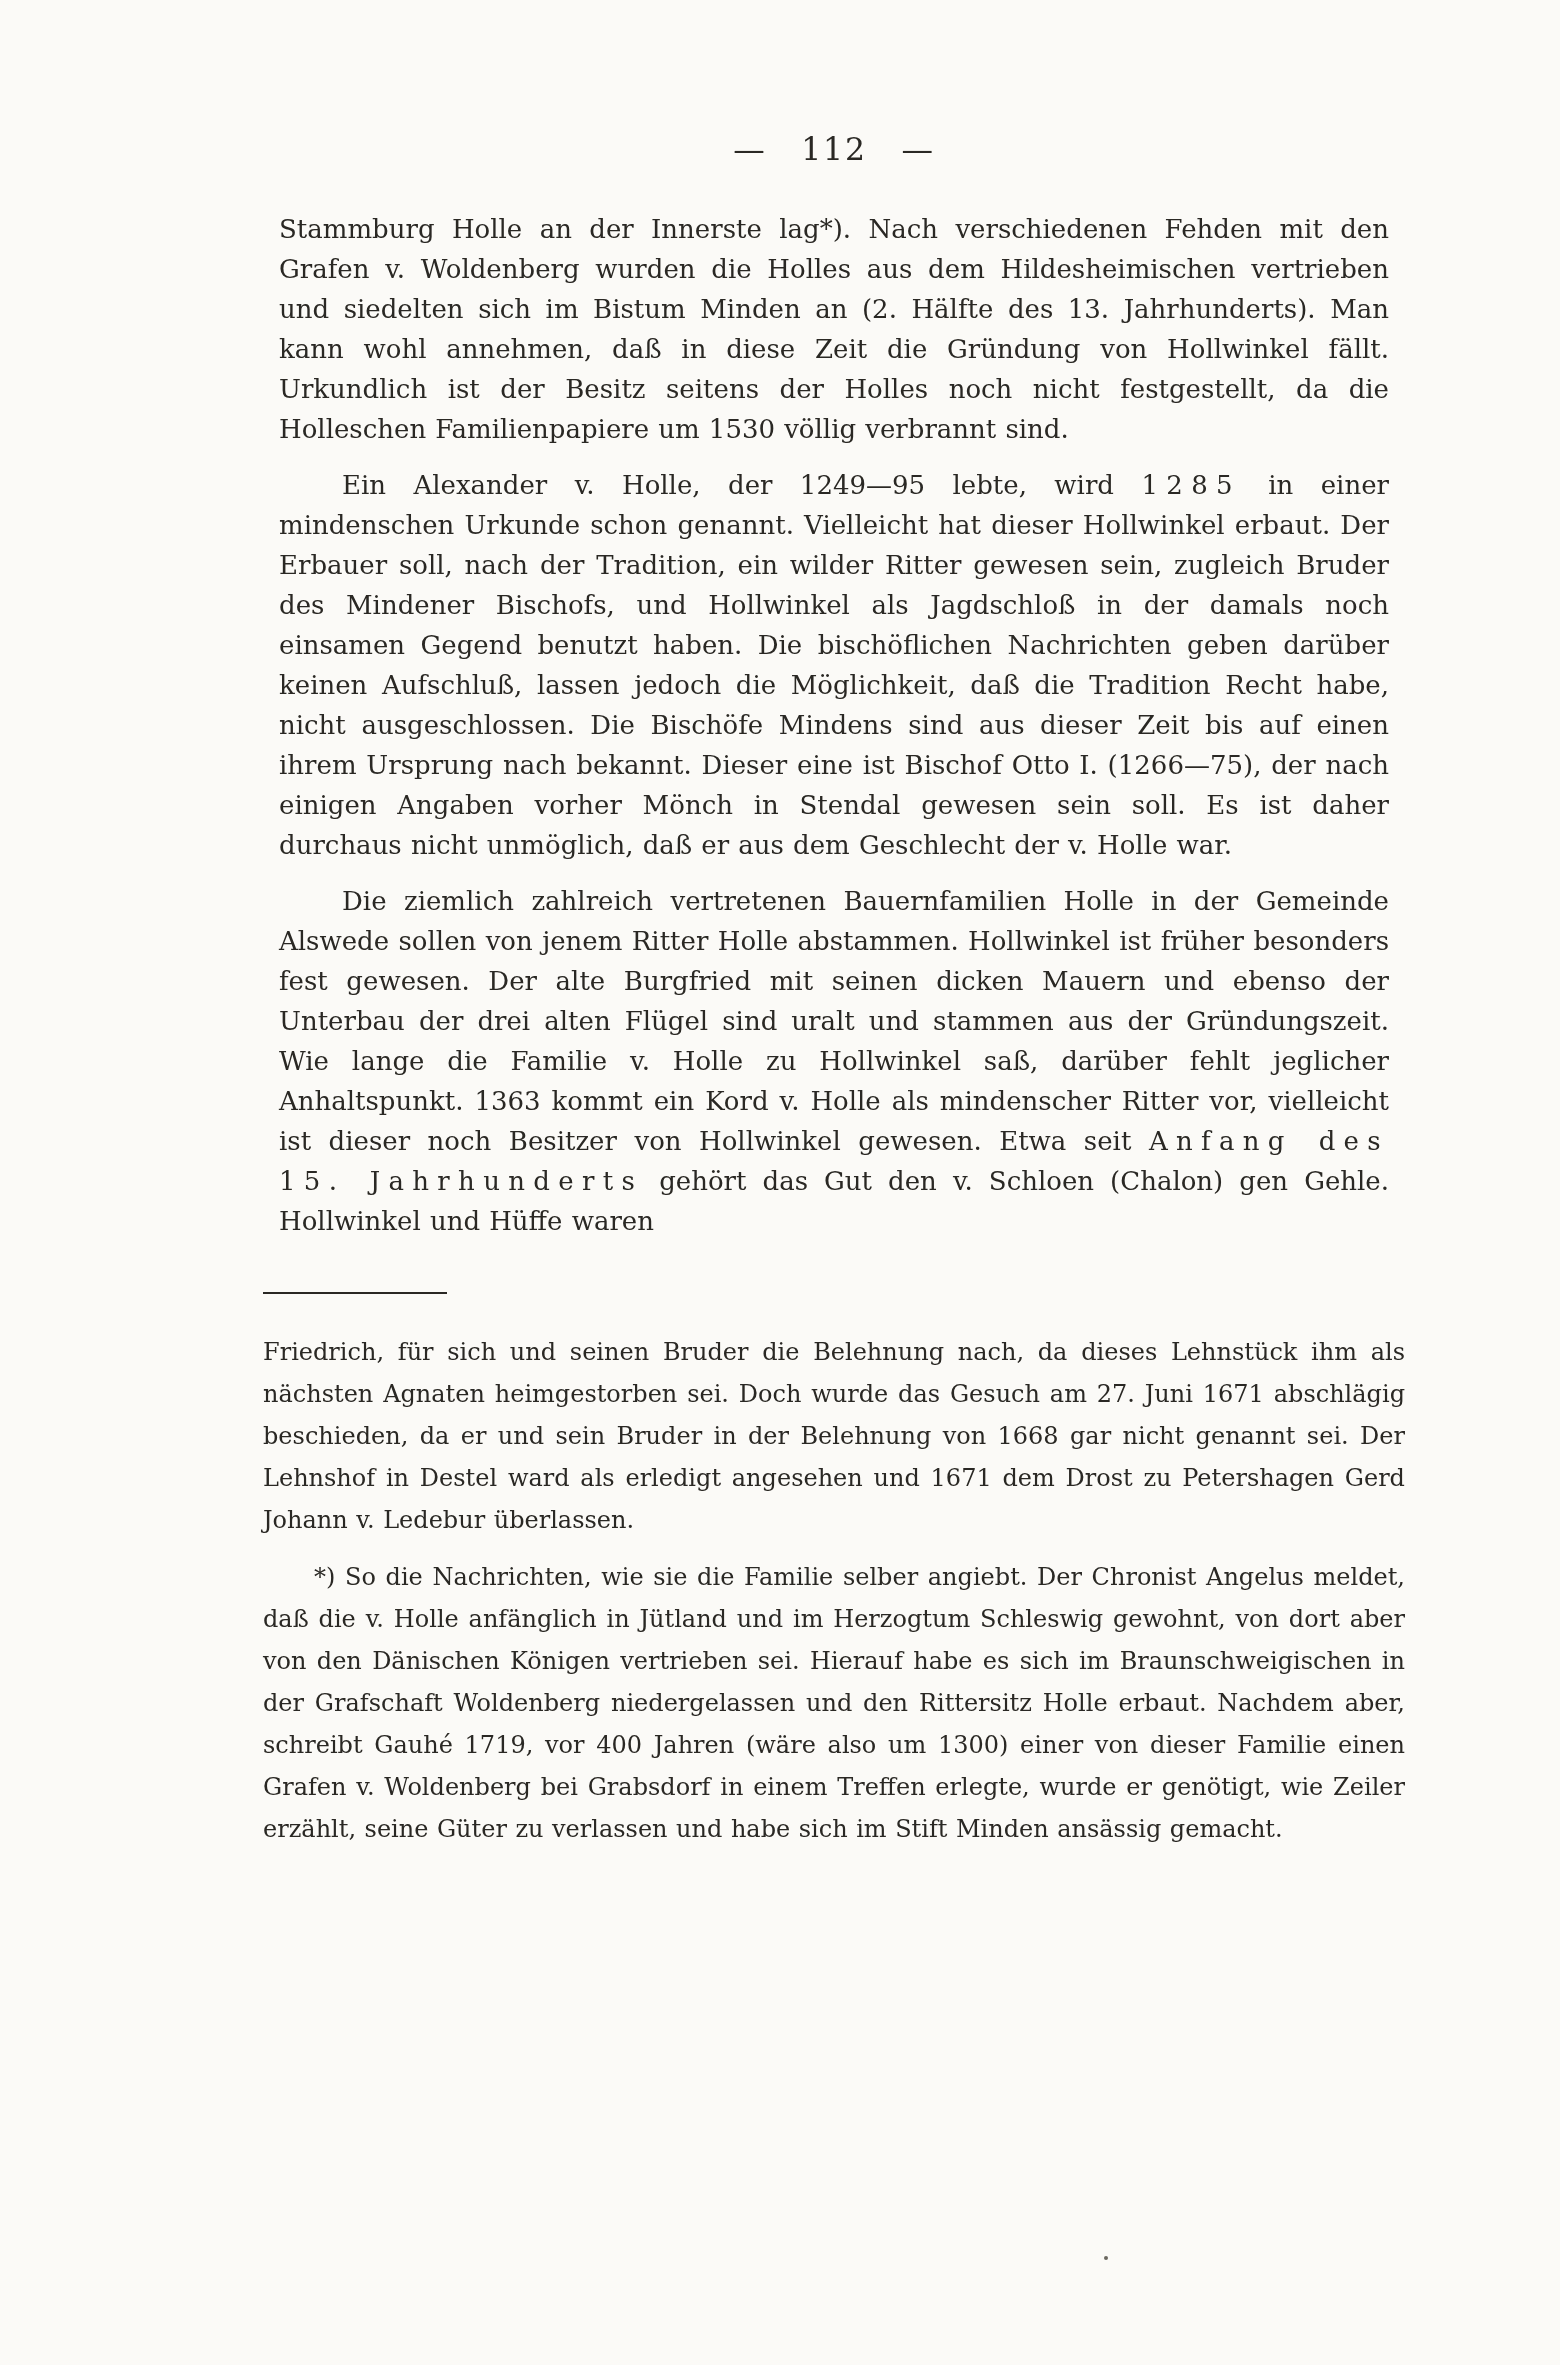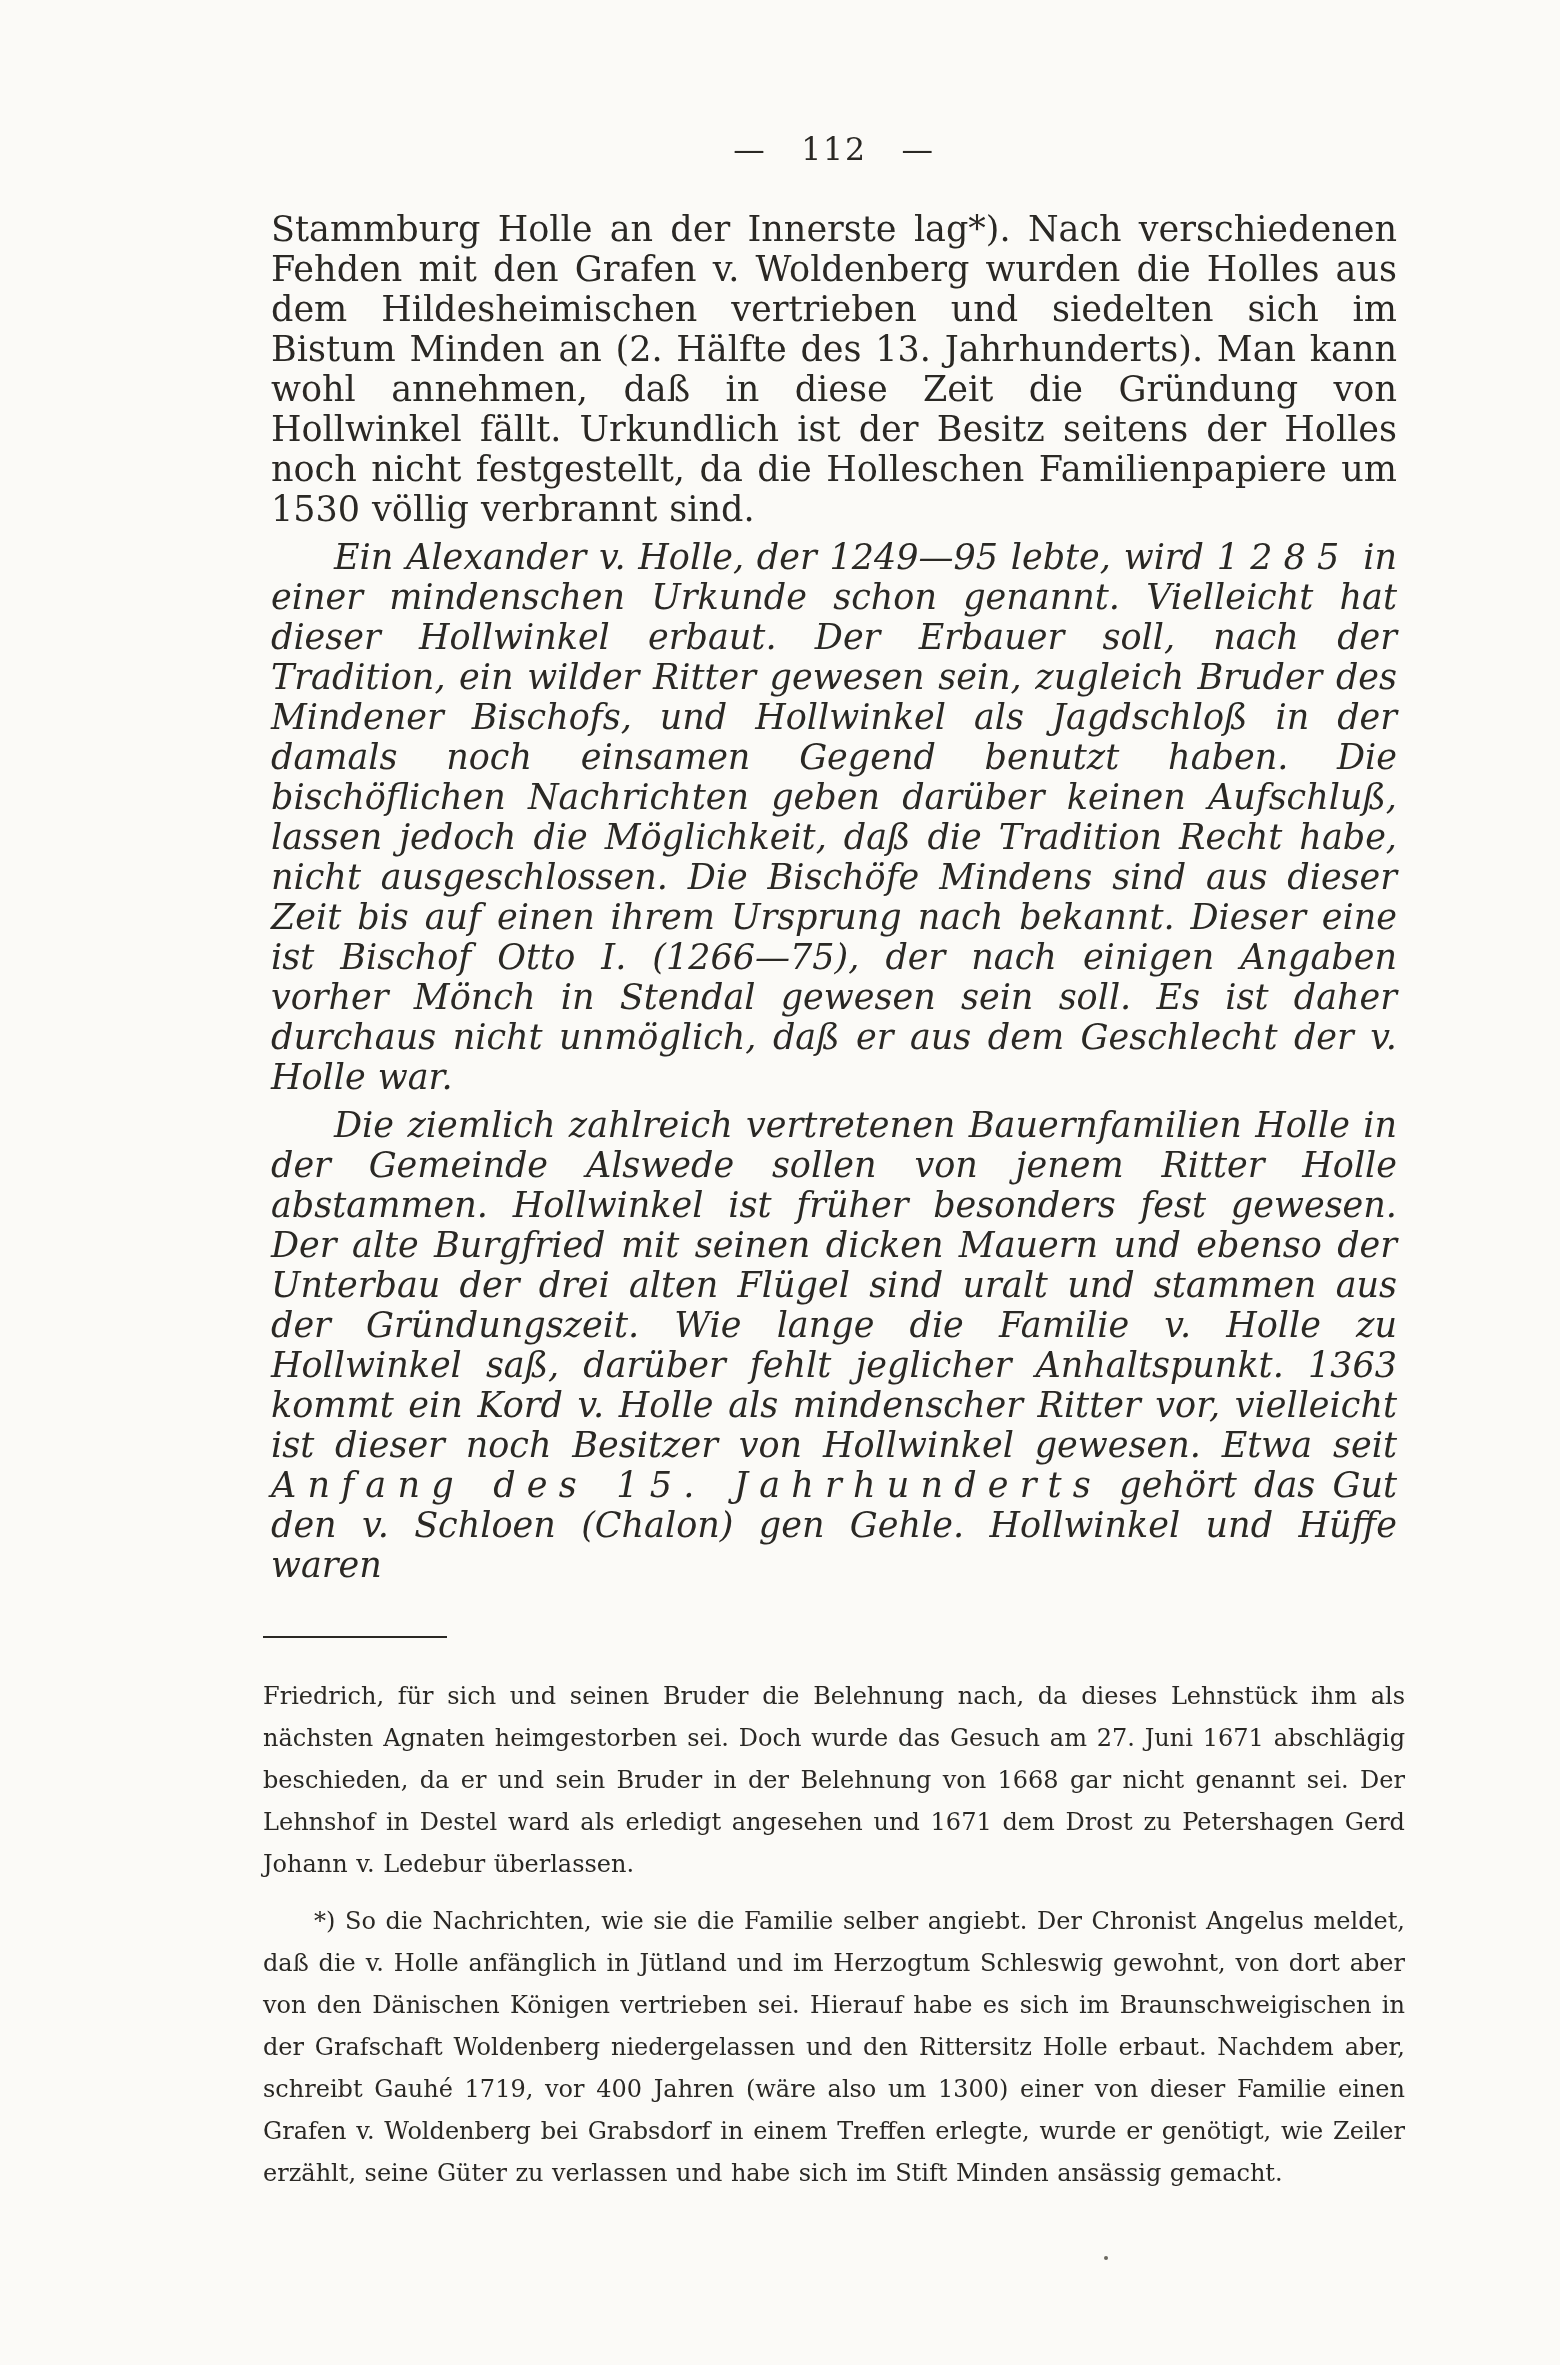--- a/index.html
+++ b/index.html
@@ -28,29 +28,28 @@
     width: 1142px;
   }
   .page-header {
     text-align: center;
     font-size: 31.5px;
     word-spacing: 23px;
     margin-bottom: 42px;
     letter-spacing: 1.8px;
   }
   .body-text p {
-    margin: 8px;
-    font-size: 35px;
+    margin: 16px;
+    font-size: 26px;
     line-height: 40px;
     text-align: justify;
     word-spacing: 0.9px;
   }
   .body-text p.indent {
     text-indent: 63px;
-    font-style: italic;
   }
   .spaced {
     letter-spacing: 0.32em;
   }
   .footnote-block {
     margin-top: 51px;
   }
   .footnote-separator {
     width: 184px;
     height: 0;

